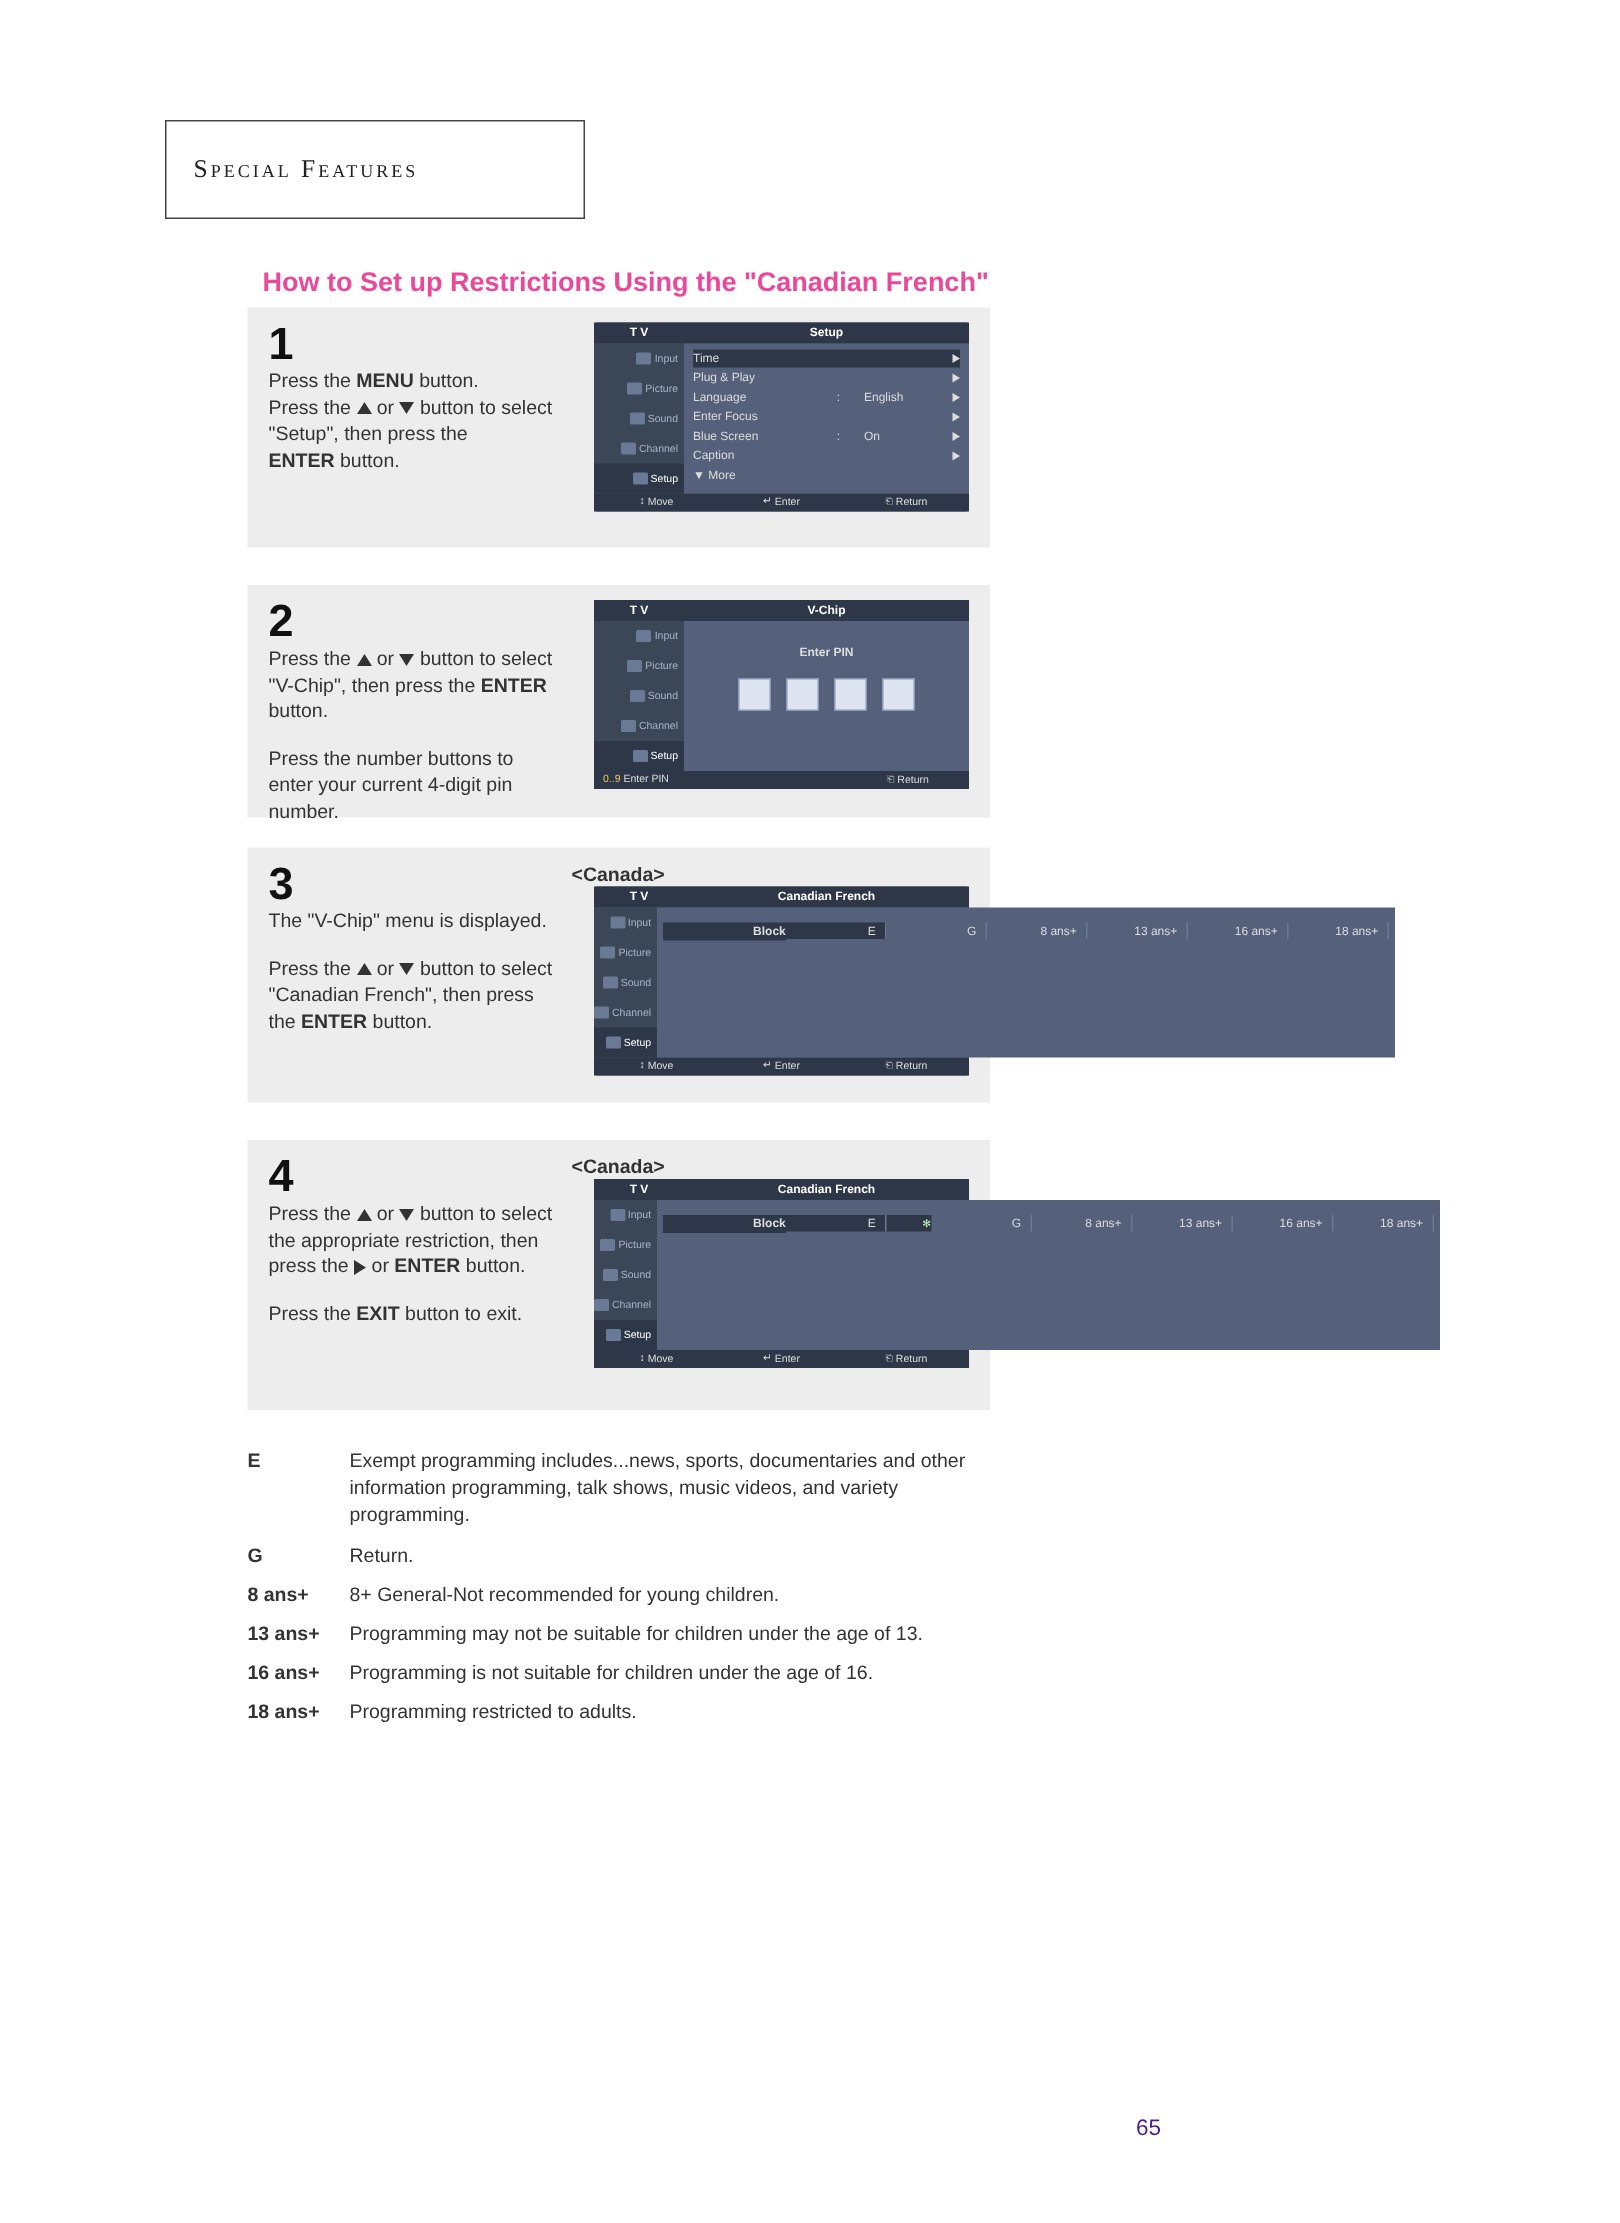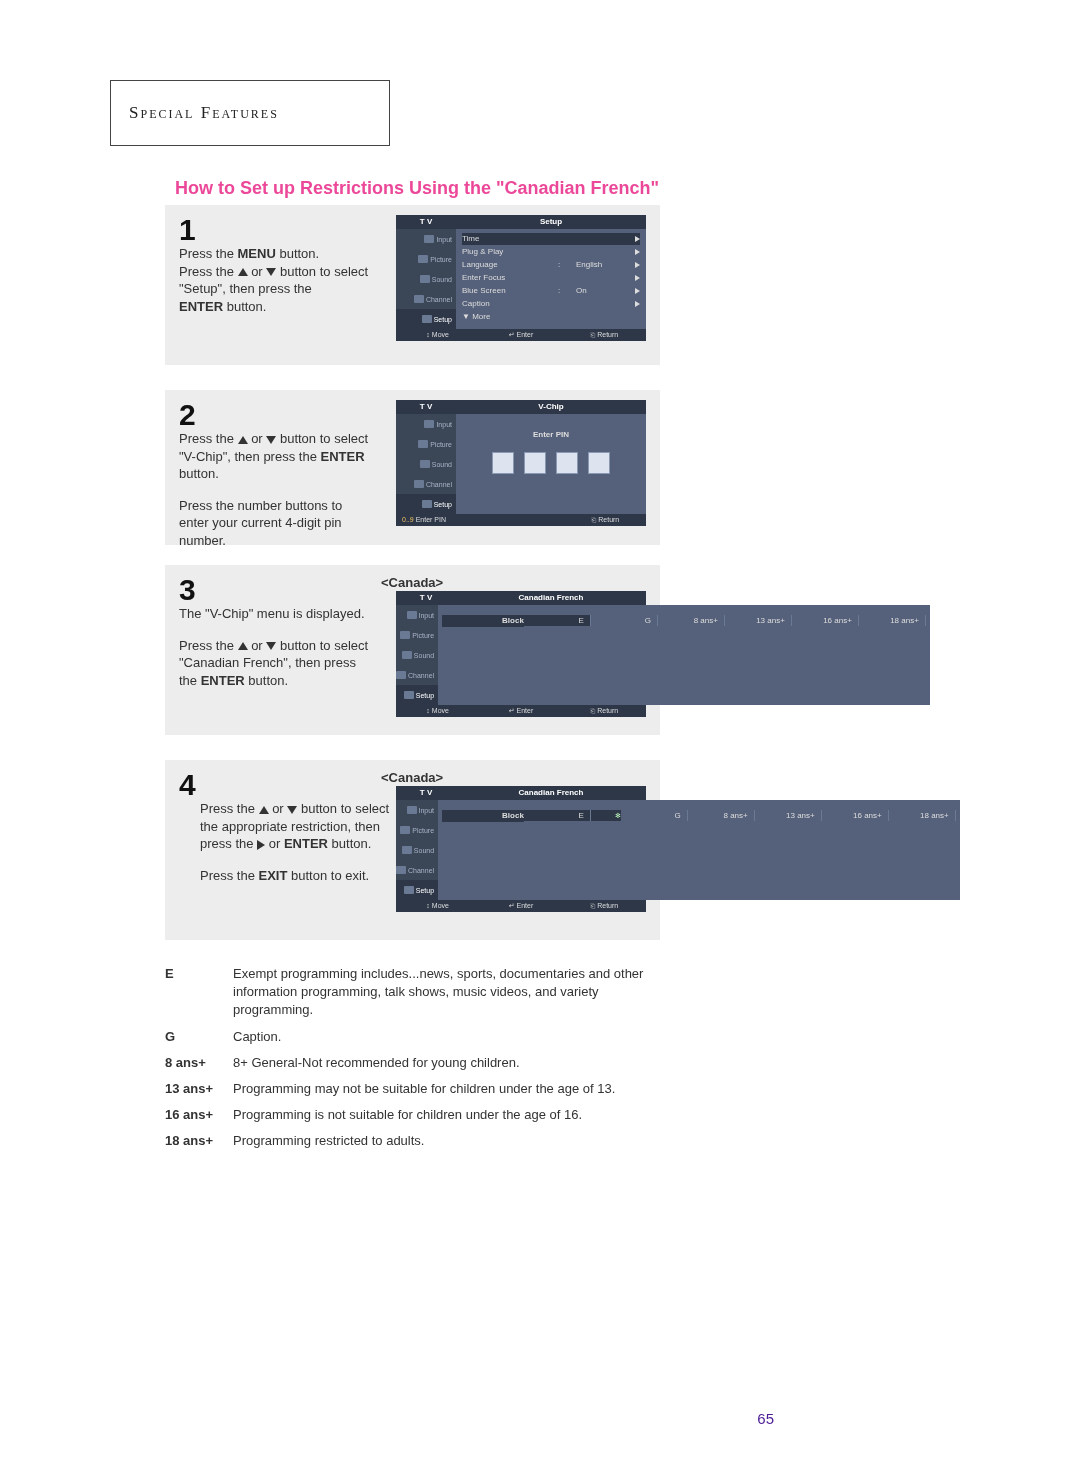--- a/index.html
+++ b/index.html
@@ -454,21 +454,21 @@
       <div class="osd-footer">
         <div><span class="foot-icon foot-updown"></span><span>Move</span></div>
         <div><span class="foot-icon foot-enter"></span><span>Enter</span></div>
         <div><span class="foot-icon foot-return"></span><span>Return</span></div>
       </div>
     </div>
   </div>
 
   <div class="step-block" style="top:760px; height:180px;">
     <div class="step-num">4</div>
-    <div class="step-text" style="width:200px;margin-left:21px;">
+    <div class="step-text" style="width:200px;">
       <span>Press the </span><span class="tri-up"></span><span> or </span><span class="tri-down"></span><span> button to select the appropriate restriction, then press  the </span><span class="tri-right"></span><span> or </span><b>ENTER</b><span> button.</span>
       <div style="height:14px;"></div>
       <span>Press the </span><b>EXIT</b><span> button to exit.</span>
     </div>
 
     <div class="sublabel" style="top:10px; left:216px;">&lt;Canada&gt;</div>
 
     <div class="osd" style="top:26px; right:14px;">
       <div class="osd-header">
         <div class="tv">T V</div>
@@ -538,21 +538,21 @@
     </div>
   </div>
 
   <div class="defs">
     <div class="def-row">
         <div class="def-label">E</div>
         <div class="def-desc">Exempt programming includes...news, sports, documentaries and other information programming, talk shows, music videos, and  variety programming.</div>
       </div>
     <div class="def-row">
         <div class="def-label">G</div>
-        <div class="def-desc">Caption.</div>
+        <div class="def-desc">Return.</div>
       </div>
     <div class="def-row">
         <div class="def-label">8  ans+</div>
         <div class="def-desc">8+ General-Not recommended for young children.</div>
       </div>
     <div class="def-row">
         <div class="def-label">13 ans+</div>
         <div class="def-desc">Programming may not be suitable for children under the age of 13.</div>
       </div>
     <div class="def-row">

